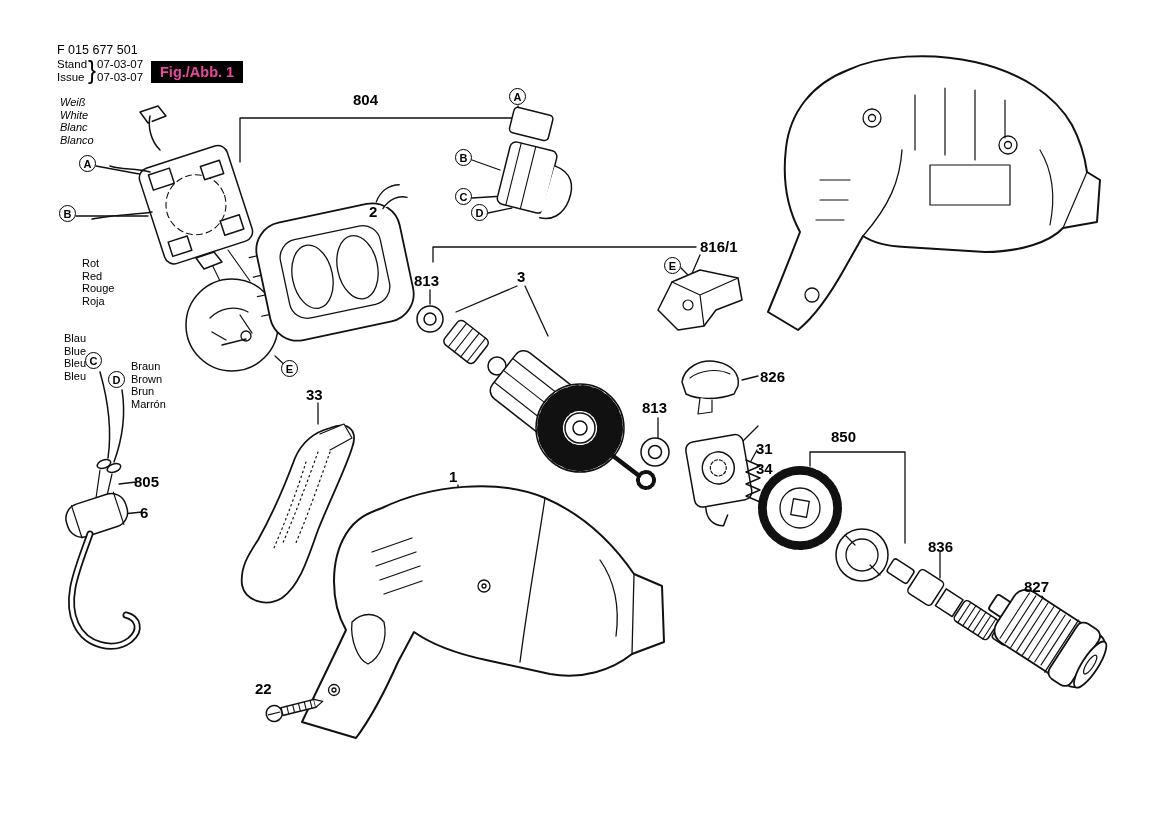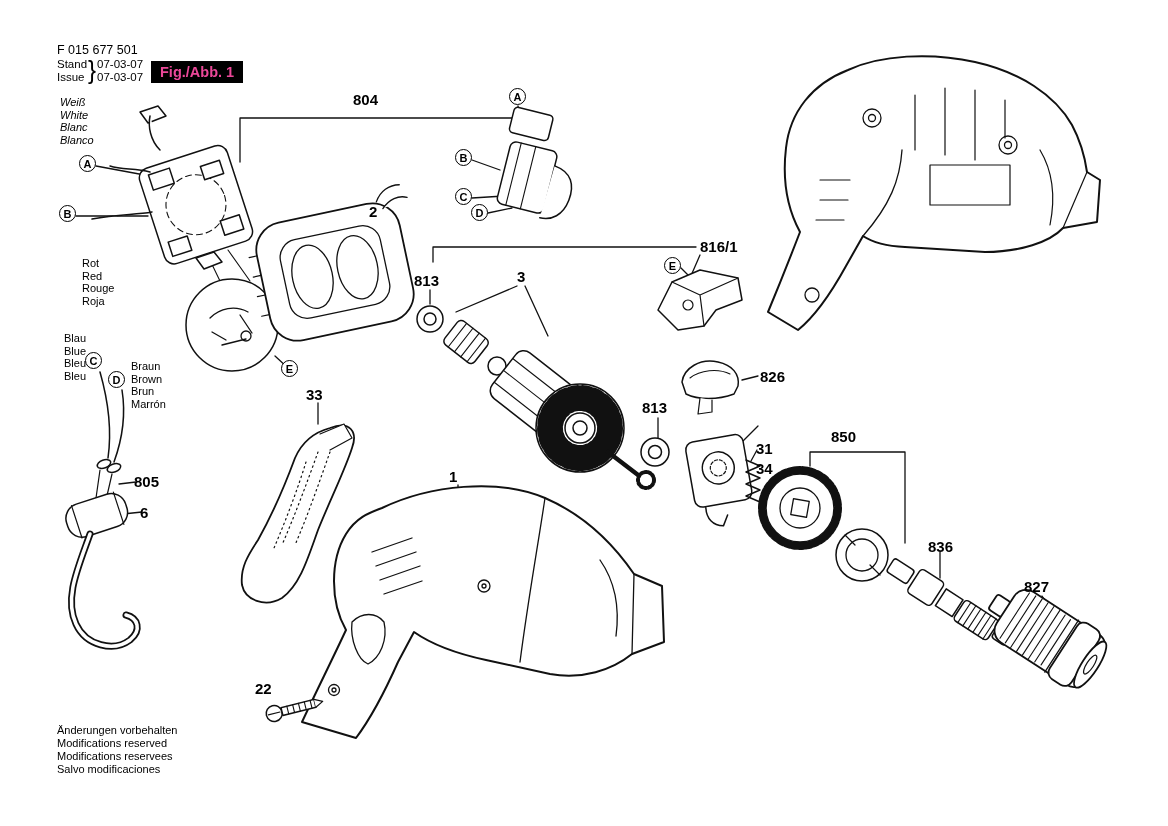--- a/index.html
+++ b/index.html
@@ -306,20 +306,14 @@
   <div class="abs part-label" style="left:642px;top:399px;">813</div>
   <div class="abs part-label" style="left:756px;top:416px;margin-top:44px;">34</div>
   <div class="abs part-label" style="left:756px;top:440px;">31</div>
   <div class="abs part-label" style="left:831px;top:428px;">850</div>
   <div class="abs part-label" style="left:928px;top:538px;">836</div>
   <div class="abs part-label" style="left:1024px;top:578px;">827</div>
   <div class="abs part-label" style="left:134px;top:473px;">805</div>
   <div class="abs part-label" style="left:140px;top:504px;">6</div>
   <div class="abs part-label" style="left:255px;top:680px;">22</div>
 
-  <div class="abs footer" style="left:57px;top:724px;">
-    <div>Änderungen vorbehalten</div>
-    <div>Modifications reserved</div>
-    <div>Modifications reservees</div>
-    <div>Salvo modificaciones</div>
-  </div>
 
 </div>
 
 </body></html>

